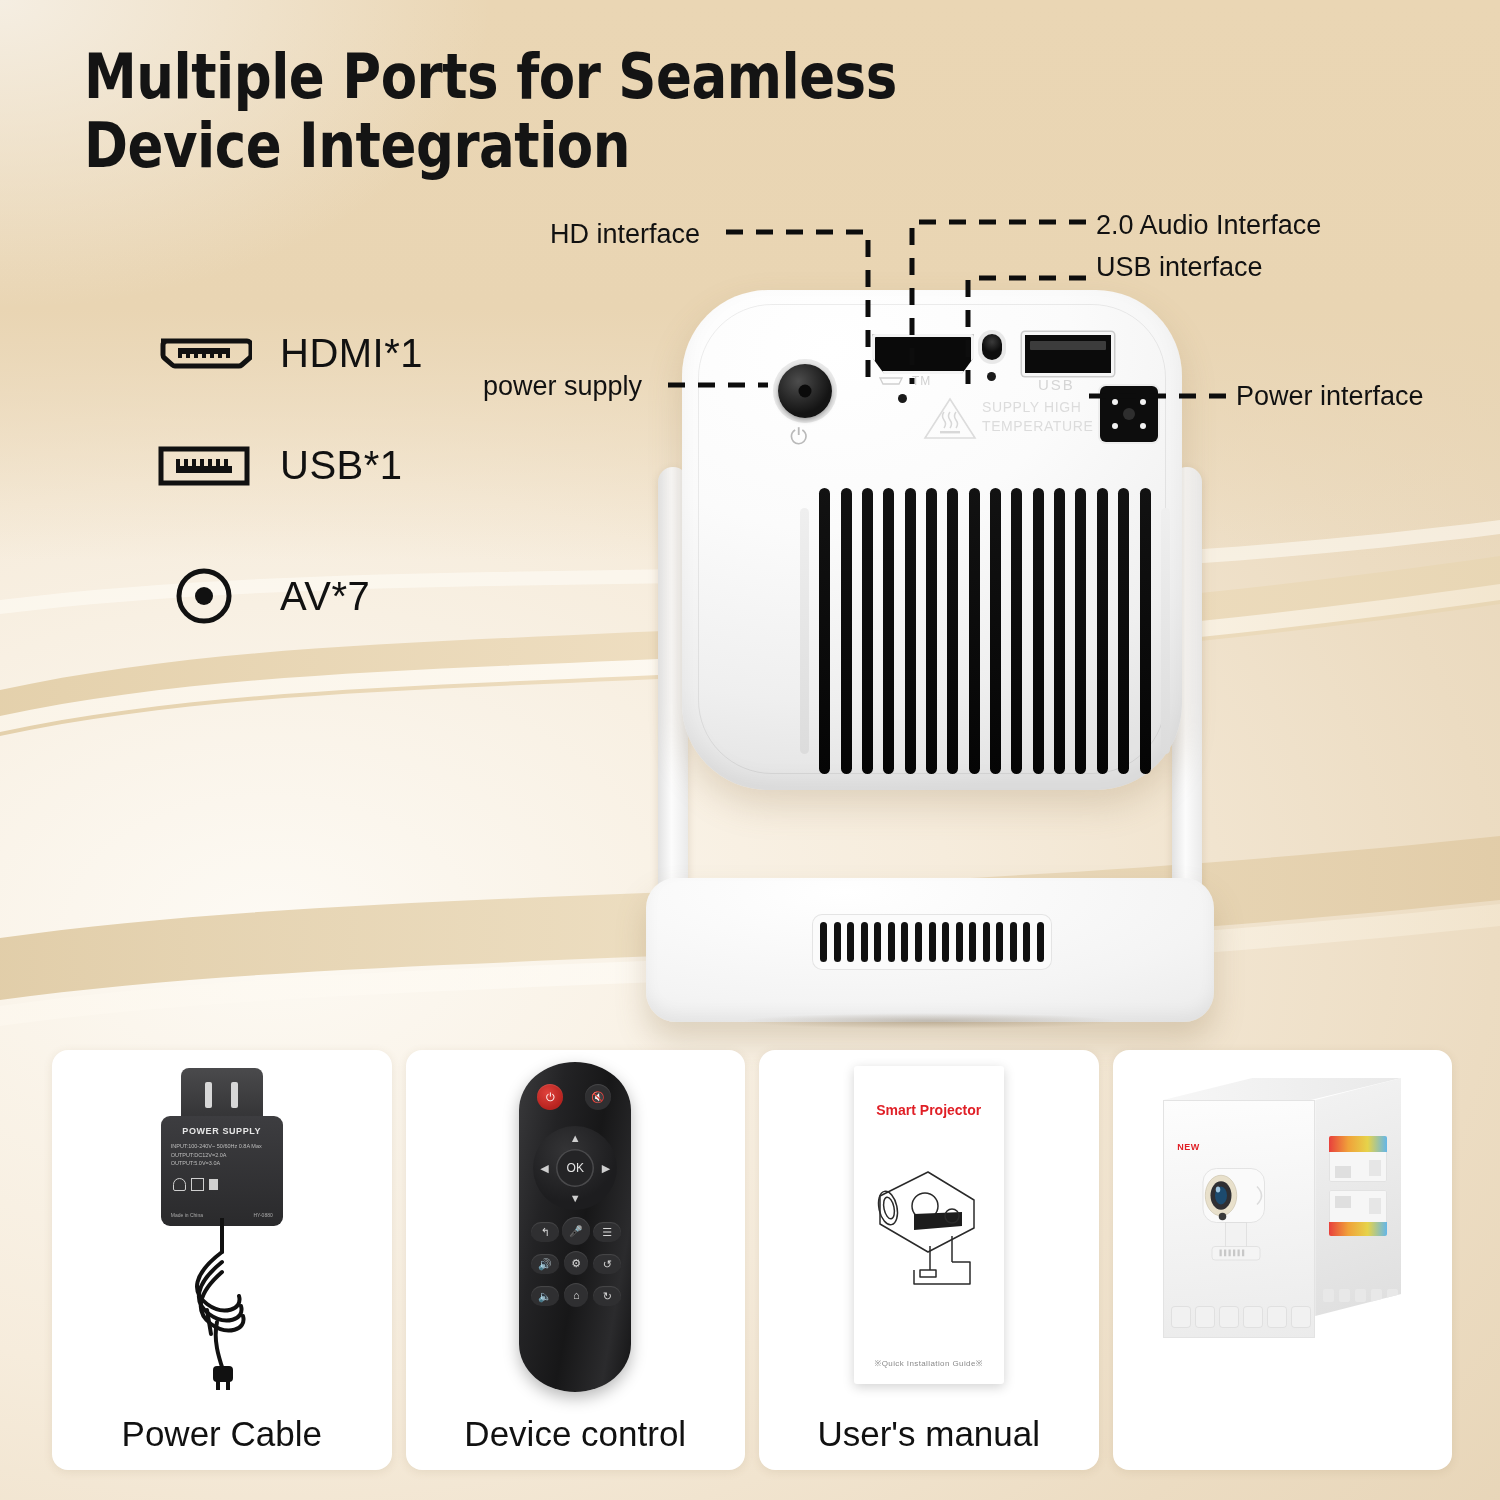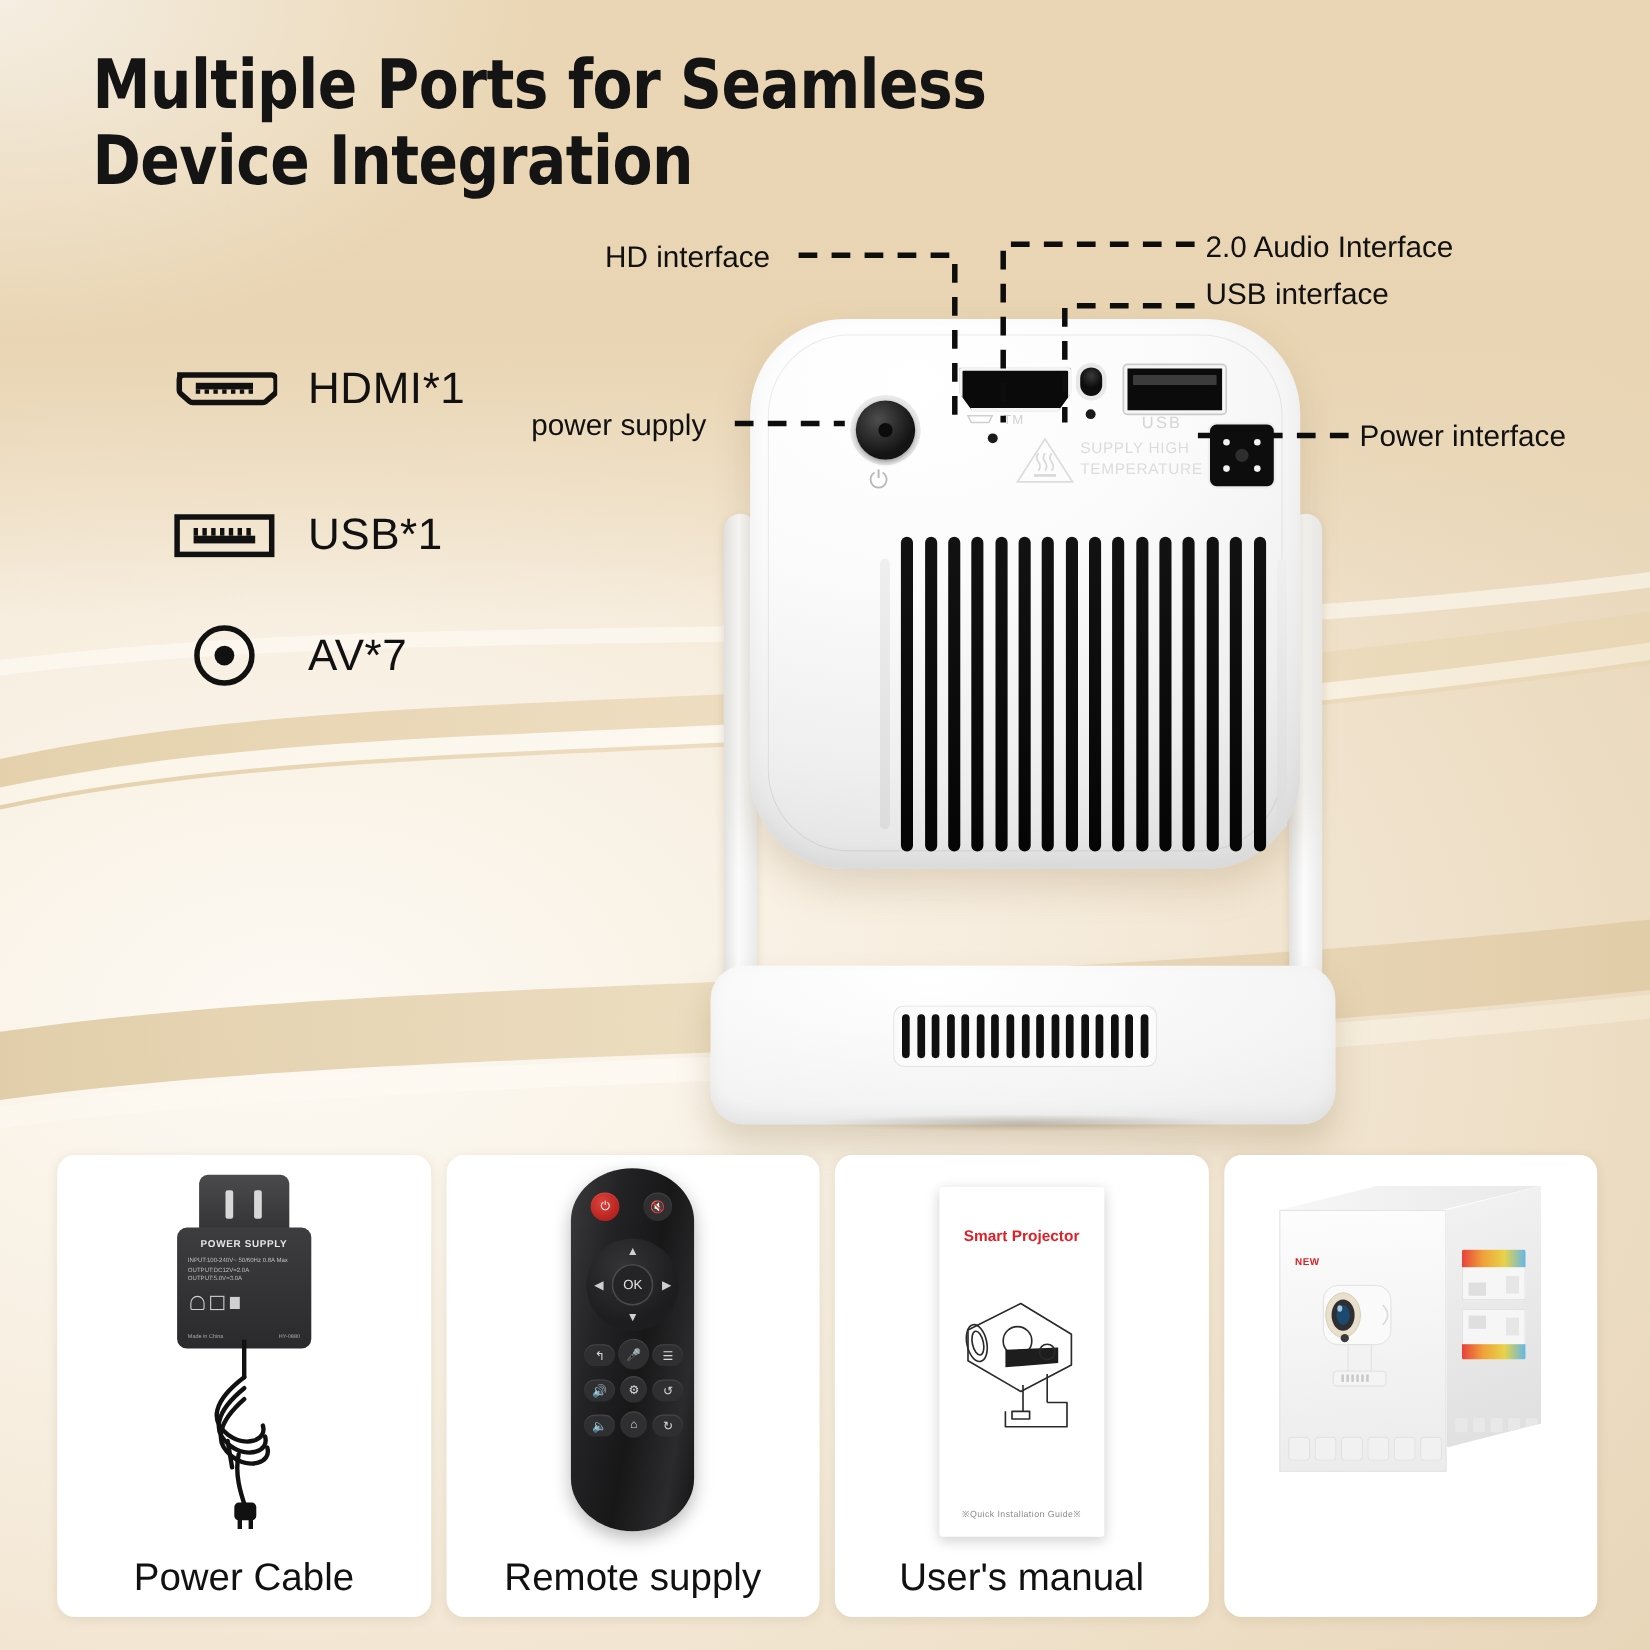--- a/index.html
+++ b/index.html
@@ -34,21 +34,21 @@
     font-weight:bold;font-size:62px;line-height:1.12;color:#141414;
     letter-spacing:-.5px;transform:scaleX(.95);transform-origin:left top;
     white-space:pre-line;
   }
 
   
   .spec{position:absolute;z-index:6;display:flex;align-items:center;}
   .spec .ic{width:108px;display:flex;justify-content:center;align-items:center;}
   .spec .tx{font-size:40px;color:#111;margin-left:22px;letter-spacing:.5px;}
   #spec-hdmi{left:150px;top:331px;}
-  #spec-usb{left:150px;top:464px;}
+  #spec-usb{left:150px;top:443px;}
   #spec-av{left:150px;top:565px;}
 
   
   .proj{position:absolute;left:630px;top:282px;width:600px;height:760px;z-index:4;}
   .stand-arm{
     position:absolute;width:30px;border-radius:16px;
     background:linear-gradient(90deg,#e2e2e2,#fcfcfc 45%,#eaeaea);
     box-shadow:0 3px 8px rgba(120,100,70,.18);
   }
   #arm-left{left:28px;top:185px;height:440px;}
@@ -180,21 +180,21 @@
   .rbtn.pill{border-radius:12px;}
   .rpow{background:radial-gradient(60% 60% at 40% 35%,#e0423c,#b7231f);color:#fff;}
   .dpad{position:absolute;left:14px;top:64px;width:84px;height:84px;border-radius:50%;
     background:radial-gradient(60% 60% at 40% 30%,#343436,#1d1d1f);}
   .dpad .ok{position:absolute;left:50%;top:50%;width:38px;height:38px;border-radius:50%;
     transform:translate(-50%,-50%);background:#242426;box-shadow:inset 0 0 0 1.5px #4a4a4c;
     color:#e4e4e4;font-size:12px;display:flex;align-items:center;justify-content:center;}
   .dpad .ar{position:absolute;color:#cfcfcf;font-size:11px;}
 
   
-  .man{position:absolute;left:50%;top:21px;transform:translateX(-50%);width:150px;height:318px;
+  .man{position:absolute;left:50%;top:8px;transform:translateX(-50%);width:150px;height:318px;
     background:#fff;border-radius:3px;box-shadow:0 3px 12px rgba(0,0,0,.18);overflow:hidden;}
   .man-ttl{position:absolute;left:0;right:0;top:36px;text-align:center;font-size:14px;font-weight:bold;color:#e01f26;}
   .man-art{position:absolute;left:16px;top:78px;width:118px;height:150px;}
   .man-foot{position:absolute;left:0;right:0;bottom:16px;text-align:center;font-size:8px;color:#8a8a8a;letter-spacing:.4px;}
 
   
   .pkg{position:absolute;left:50%;top:20px;transform:translateX(-50%);width:250px;height:290px;}
   .pkg-front{position:absolute;left:6px;top:22px;width:152px;height:238px;
     background:linear-gradient(175deg,#fdfdfd,#ebebeb);box-shadow:inset 0 0 0 1px #e3e3e3;}
   .pkg-side{position:absolute;left:158px;top:0;width:86px;height:238px;
@@ -476,21 +476,21 @@
 
         <div class="rbtn pill" style="left:12px;top:192px;width:28px;height:20px">🔊</div>
         <div class="rbtn" style="left:45px;top:189px;width:24px;height:24px">⚙</div>
         <div class="rbtn pill" style="left:74px;top:192px;width:28px;height:20px">↺</div>
 
         <div class="rbtn pill" style="left:12px;top:224px;width:28px;height:20px">🔈</div>
         <div class="rbtn" style="left:45px;top:221px;width:24px;height:24px">⌂</div>
         <div class="rbtn pill" style="left:74px;top:224px;width:28px;height:20px">↻</div>
       </div>
     </div>
-    <div class="card-label">Remote supply</div>
+    <div class="card-label">Device control</div>
   </div>
 
   <div class="card">
     <div class="card-art">
       <div class="man">
         <div class="man-ttl">Smart Projector</div>
         <svg class="man-art" viewBox="0 0 118 150">
           <g fill="none" stroke="#2a2a2a" stroke-width="1.5" stroke-linejoin="round">
             <path d="M10,52 L58,28 L104,56 L104,84 L58,108 L10,80 Z"></path>
             <ellipse cx="18" cy="64" rx="9" ry="17" transform="rotate(-12 18 64)"></ellipse>

